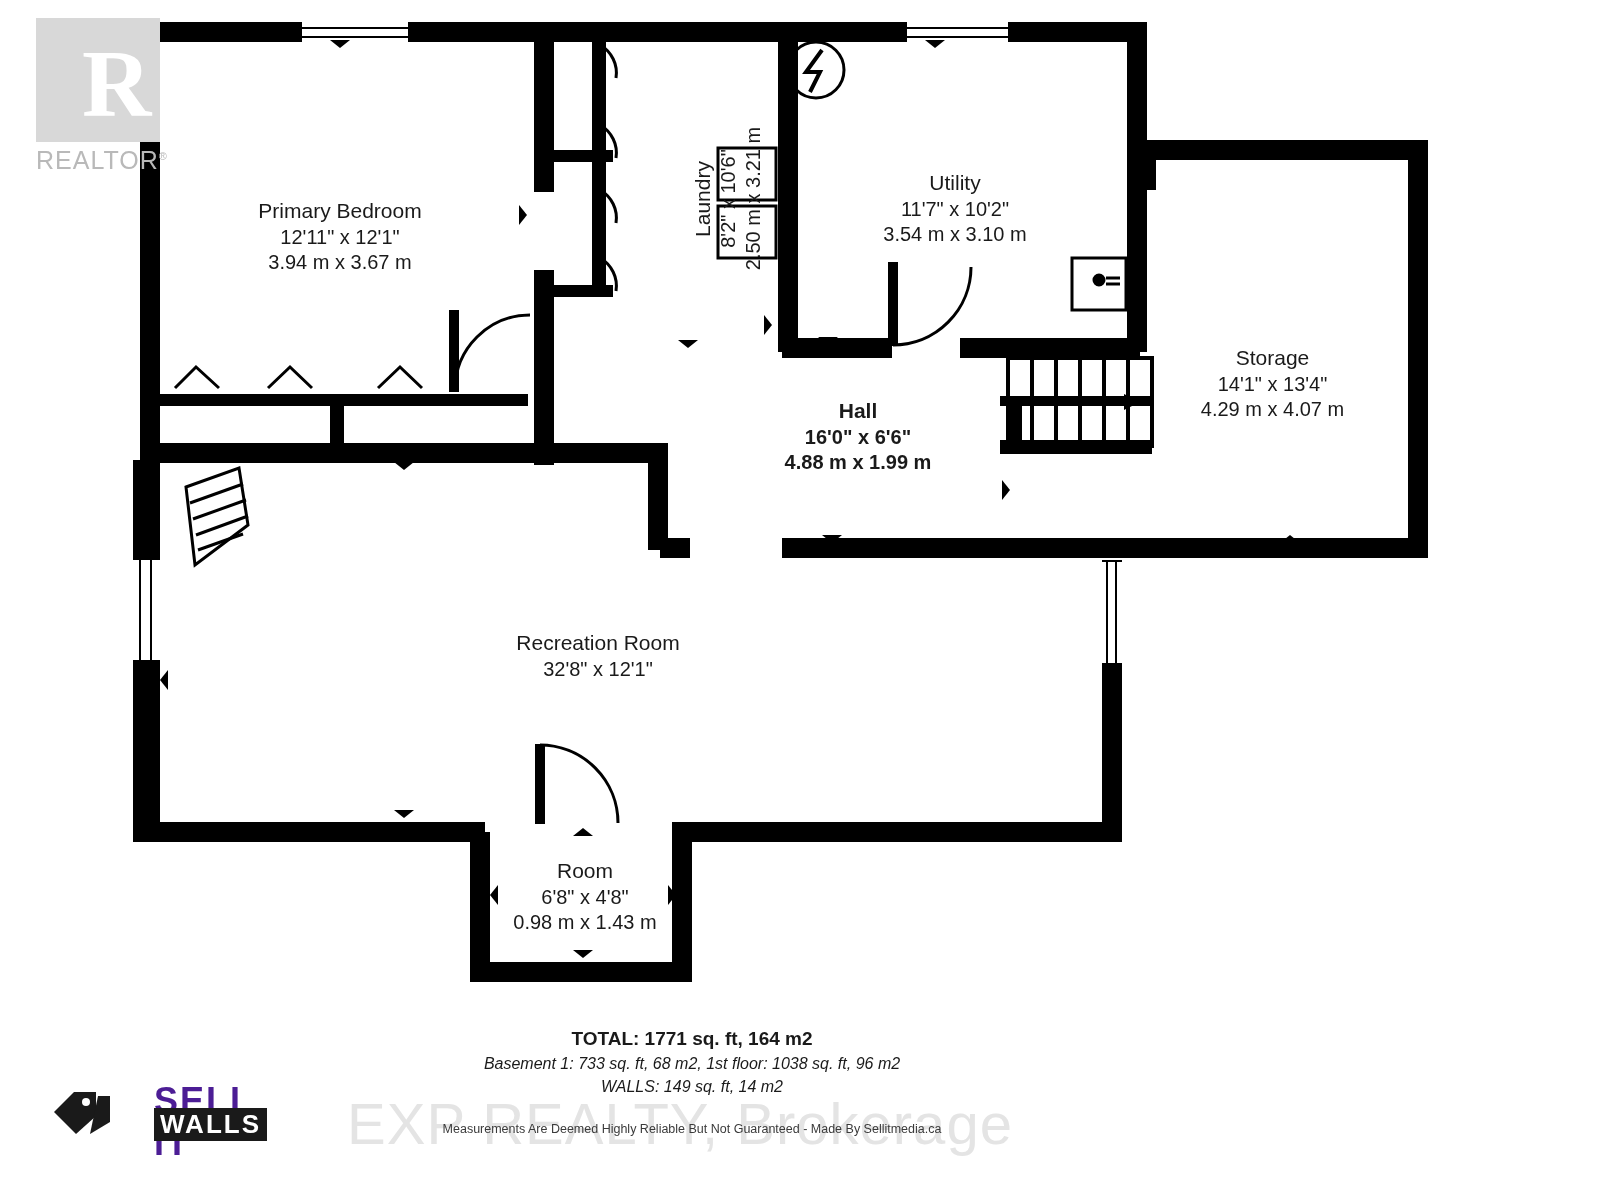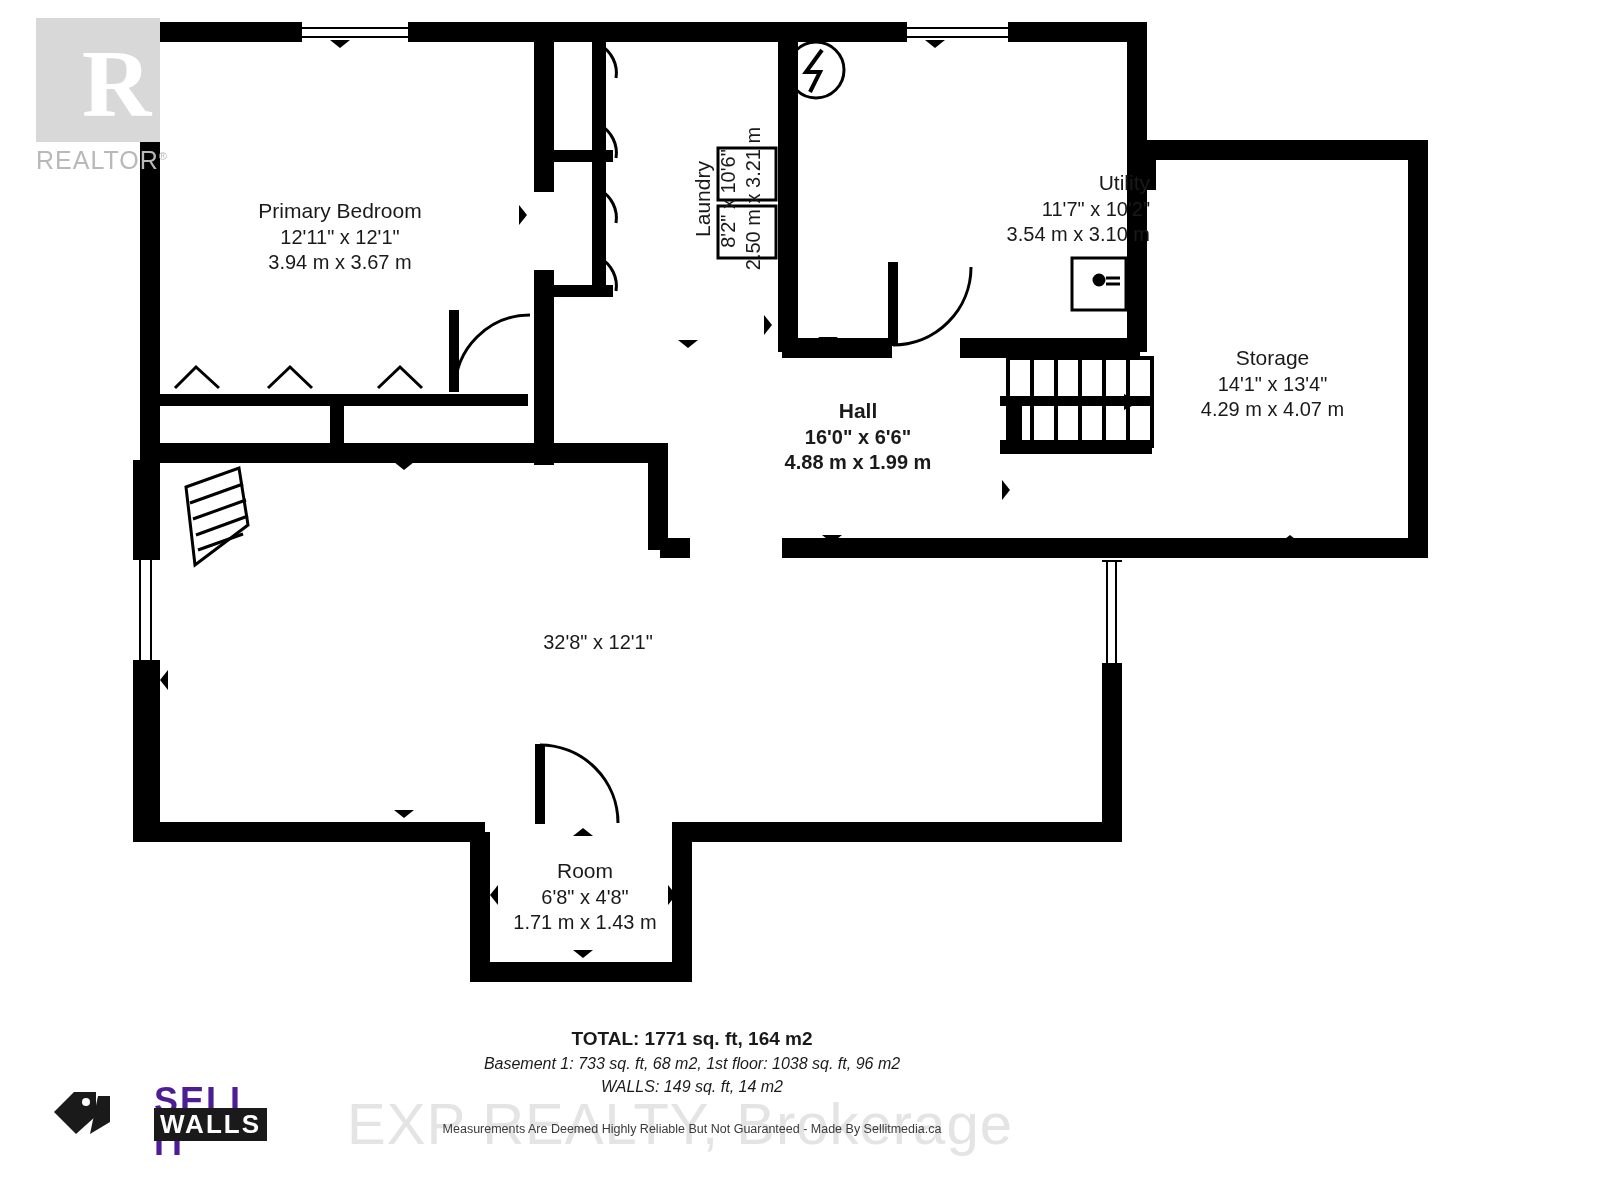--- a/index.html
+++ b/index.html
@@ -231,46 +231,47 @@
   <div class="dim">12'11" x 12'1"</div>
   <div class="dim">3.94 m x 3.67 m</div>
 </div>
 
 <div style="position:absolute; left:618px; top:132px; width:110px; height:200px;">
   <div style="position:absolute; left:-5px; top:55px; transform:rotate(-90deg); transform-origin:center; width:180px; text-align:center; font-size:21px; color:#1a1a1a;">Laundry</div>
   <div style="position:absolute; left:20px; top:55px; transform:rotate(-90deg); transform-origin:center; width:180px; text-align:center; font-size:20px; color:#1a1a1a;">8'2" x 10'6"</div>
   <div style="position:absolute; left:45px; top:55px; transform:rotate(-90deg); transform-origin:center; width:180px; text-align:center; font-size:20px; color:#1a1a1a;">2.50 m x 3.21 m</div>
 </div>
 
-<div class="lbl" style="left:840px; top:170px; width:310px;text-align:right;">
+<div class="lbl" style="left:800px; top:170px; width:310px;">
   <div class="name">Utility</div>
   <div class="dim">11'7" x 10'2"</div>
   <div class="dim">3.54 m x 3.10 m</div>
 </div>
 
 <div class="lbl" style="left:1140px; top:345px; width:265px;">
   <div class="name">Storage</div>
   <div class="dim">14'1" x 13'4"</div>
   <div class="dim">4.29 m x 4.07 m</div>
 </div>
 
 <div class="lbl" style="left:728px; top:398px; width:260px;font-weight:bold;">
   <div class="name">Hall</div>
   <div class="dim">16'0" x 6'6"</div>
   <div class="dim">4.88 m x 1.99 m</div>
 </div>
 
 <div class="lbl" style="left:443px; top:630px; width:310px;">
+  <div class="name">Recreation Room</div>
   <div class="dim">32'8" x 12'1"</div>
 </div>
 
 <div class="lbl" style="left:435px; top:858px; width:300px;">
   <div class="name">Room</div>
   <div class="dim">6'8" x 4'8"</div>
-  <div class="dim">1.71 m x 1.43 m</div>
+  <div class="dim">0.98 m x 1.43 m</div>
 </div>
 
 <div class="watermark">EXP REALTY, Brokerage</div>
 
 <div class="footer">
   <div class="total">TOTAL: 1771 sq. ft, 164 m2</div>
   <div class="line">Basement 1: 733 sq. ft, 68 m2, 1st floor: 1038 sq. ft, 96 m2</div>
   <div class="line">WALLS: 149 sq. ft, 14 m2</div>
   <div class="discl">Measurements Are Deemed Highly Reliable But Not Guaranteed - Made By Sellitmedia.ca</div>
 </div>

